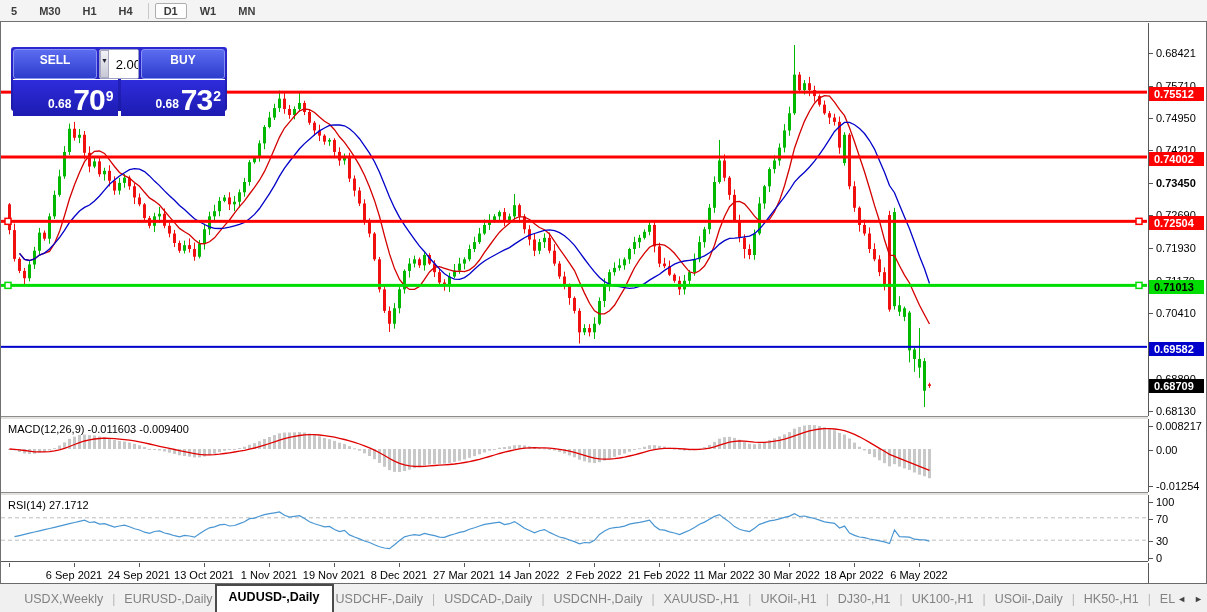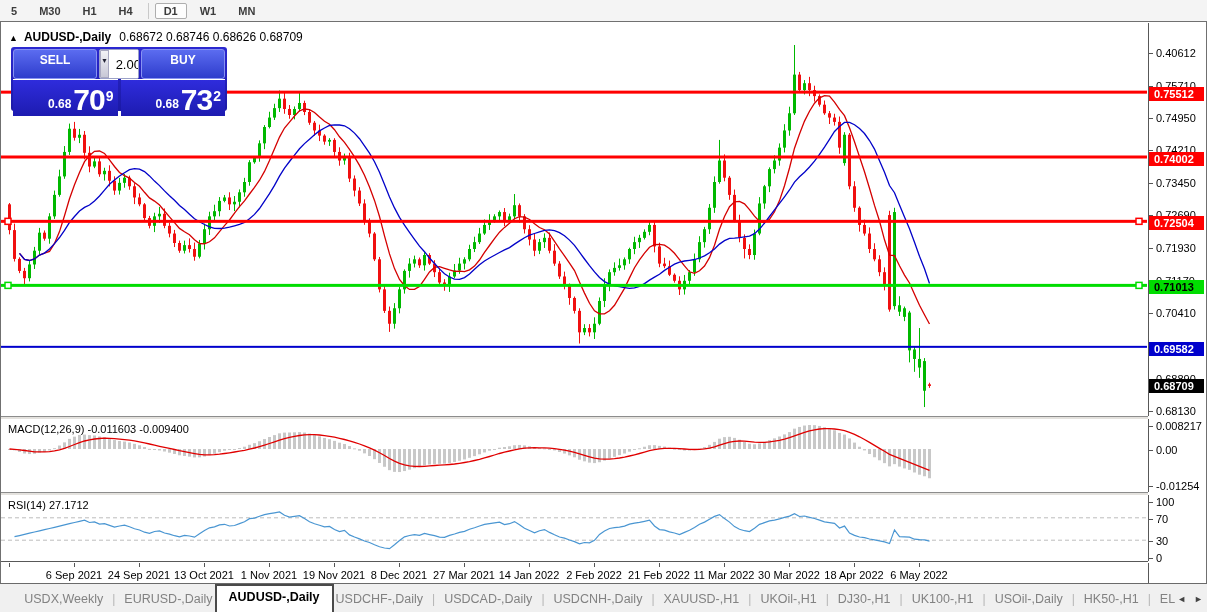--- a/index.html
+++ b/index.html
@@ -449,23 +449,20 @@
           <rect x="0" y="67.64610000000013" width="1146" height="3" fill="#FF0000"></rect>
           <rect x="0" y="132.50060000000013" width="1146" height="3" fill="#FF0000"></rect>
           <rect x="0" y="196.83970000000014" width="1146" height="3" fill="#FF0000"></rect>
           <rect x="4" y="195.33970000000014" width="6" height="6" fill="#fff" stroke="#FF0000" stroke-width="1.5"></rect>
           <rect x="1135" y="195.33970000000014" width="6" height="6" fill="#fff" stroke="#FF0000" stroke-width="1.5"></rect>
           <rect x="0" y="260.87815" width="1146" height="3" fill="#00DD00"></rect>
           <rect x="4" y="259.37815" width="6" height="6" fill="#fff" stroke="#00DD00" stroke-width="1.5"></rect>
           <rect x="1135" y="259.37815" width="6" height="6" fill="#fff" stroke="#00DD00" stroke-width="1.5"></rect>
           <rect x="0" y="322.83960000000025" width="1146" height="2" fill="#0000CC"></rect>
         </svg>
-      <div id="title">
-        <span class="tri">▲</span><span class="sym">AUDUSD-,Daily</span><span>0.68672 0.68746 0.68626 0.68709</span>
-      </div>
 
       <div id="tpanel">
         <div class="tp-row">
           <div class="tp-btn">SELL</div>
           <div class="tp-vol">
             <div class="spin">▼</div>
             <input value="2.00" style="">
 
           </div>
           <div class="tp-btn">BUY</div>
@@ -720,29 +717,29 @@
         <div class="date-tick" style="left: 788px;"></div>
         <div class="date-lab" style="left: 788px;">30 Mar 2022</div>
         <div class="date-tick" style="left: 853px;"></div>
         <div class="date-lab" style="left: 853px;">18 Apr 2022</div>
         <div class="date-tick" style="left: 918px;"></div>
         <div class="date-lab" style="left: 918px;">6 May 2022</div>
       </div>
 
     <div id="yaxis">
         <div class="ytickmark" style="top: 30px; left: 0px;"></div>
-        <div class="ytick" style="top: 24px; left: 7px;">0.40612</div>
+        <div class="ytick" style="top: 24px; left: 7px;">0.68421</div>
         <div class="ytickmark" style="top: 62.642px; left: 0px;"></div>
         <div class="ytick" style="top: 56.642px; left: 7px;">0.75710</div>
         <div class="ytickmark" style="top: 95.284px; left: 0px;"></div>
         <div class="ytick" style="top: 89.284px; left: 7px;">0.74950</div>
         <div class="ytickmark" style="top: 127.067px; left: 0px;"></div>
         <div class="ytick" style="top: 121.067px; left: 7px;">0.74210</div>
         <div class="ytickmark" style="top: 159.709px; left: 0px;"></div>
-        <div class="ytick" style="top: 153.709px; left: 7px;">0.73450</div>
+        <div class="ytick" style="top: 153.709px; left: 7px; font-weight: bold;">0.73450</div>
         <div class="ytickmark" style="top: 192.351px; left: 0px;"></div>
         <div class="ytick" style="top: 186.351px; left: 7px;">0.72690</div>
         <div class="ytickmark" style="top: 224.993px; left: 0px;"></div>
         <div class="ytick" style="top: 218.993px; left: 7px;">0.71930</div>
         <div class="ytickmark" style="top: 257.635px; left: 0px;"></div>
         <div class="ytick" style="top: 251.635px; left: 7px;">0.71170</div>
         <div class="ytickmark" style="top: 290.277px; left: 0px;"></div>
         <div class="ytick" style="top: 284.277px; left: 7px;">0.70410</div>
         <div class="ytickmark" style="top: 322.919px; left: 0px;"></div>
         <div class="ytick" style="top: 316.919px; left: 7px;">0.69650</div>

